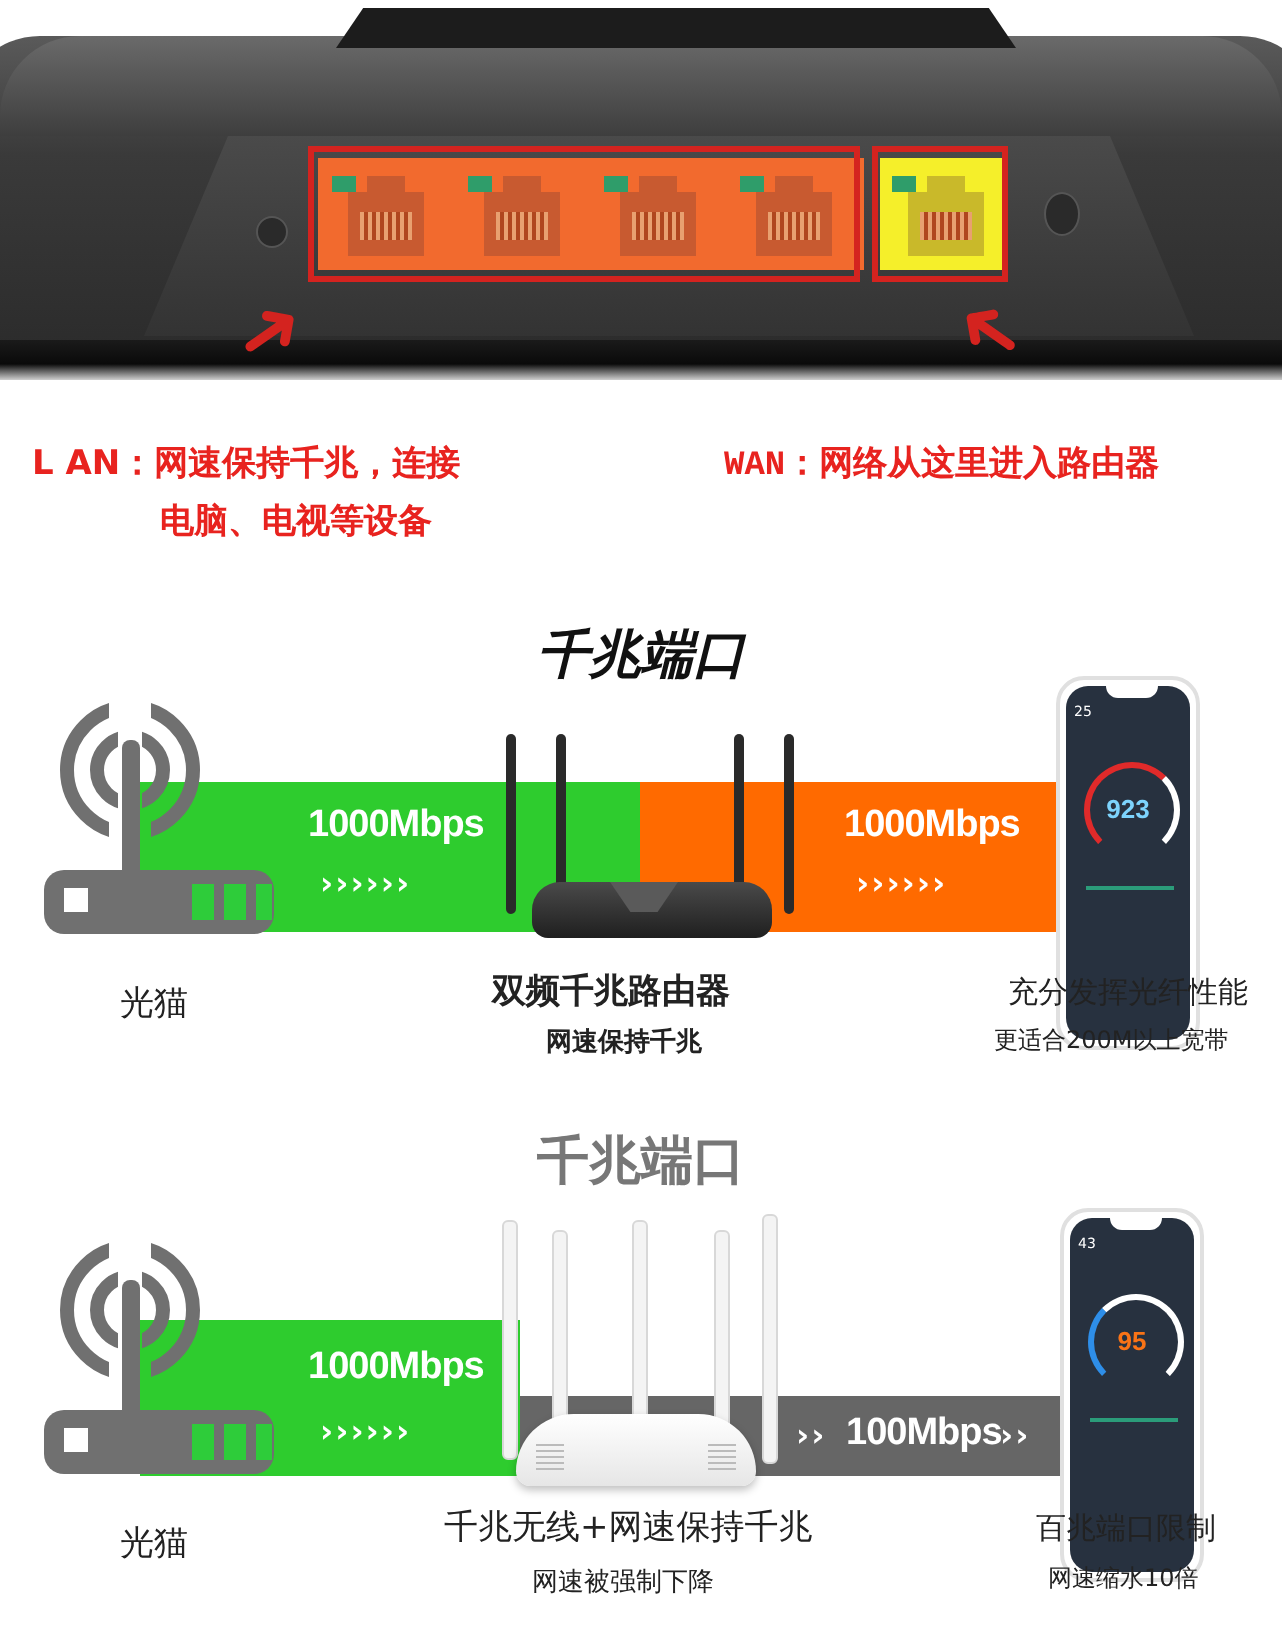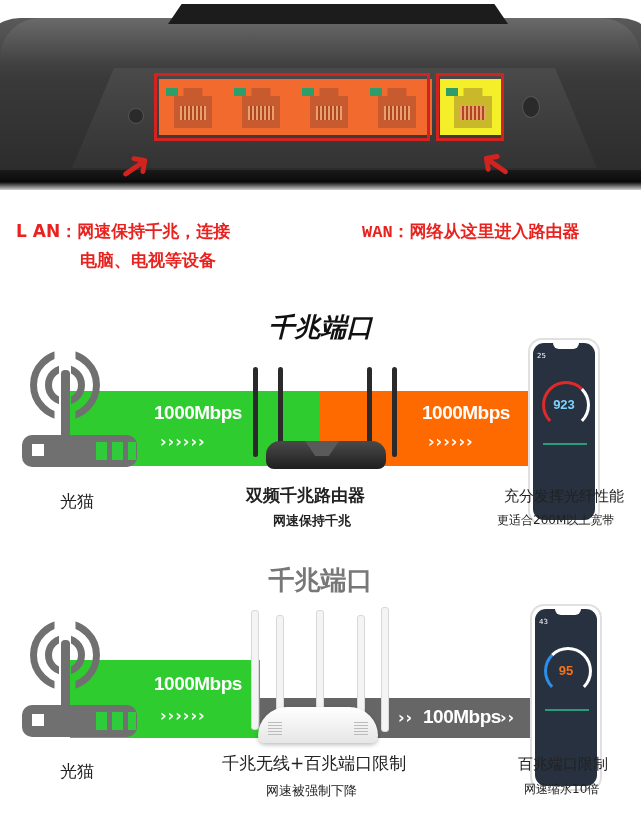--- a/index.html
+++ b/index.html
@@ -183,21 +183,21 @@
 <div>
   <div class="antenna" style="left:251px;top:610px;width:8px;height:120px;background:#f4f4f4;border:1px solid #d8d8d8;"></div>
   <div class="antenna" style="left:276px;top:615px;width:8px;height:110px;background:#f4f4f4;border:1px solid #d8d8d8;"></div>
   <div class="antenna" style="left:316px;top:610px;width:8px;height:110px;background:#f4f4f4;border:1px solid #d8d8d8;"></div>
   <div class="antenna" style="left:357px;top:615px;width:8px;height:110px;background:#f4f4f4;border:1px solid #d8d8d8;"></div>
   <div class="antenna" style="left:381px;top:607px;width:8px;height:125px;background:#f4f4f4;border:1px solid #d8d8d8;"></div>
   <div class="white-router-body" style="left:258px;top:707px;width:120px;height:36px;"></div>
   <div style="position:absolute;left:268px;top:722px;width:14px;height:14px;background:repeating-linear-gradient(#bbb 0 1px,transparent 1px 3px);"></div>
   <div style="position:absolute;left:354px;top:722px;width:14px;height:14px;background:repeating-linear-gradient(#bbb 0 1px,transparent 1px 3px);"></div>
 </div>
-<div class="cap" style="left:222px;top:752px;font-size:17px;">千兆无线+百兆端口限制</div>
+<div class="cap" style="left:222px;top:752px;font-size:17px;">千兆无线+网速保持千兆</div>
 <div class="cap" style="left:266px;top:782px;font-size:13px;">网速被强制下降</div>
 
 <div class="phone" style="left:530px;top:604px;">
   <div class="screen">
     <div class="notch"></div>
     <div class="mini" style="left:4px;top:9px;font-size:7px;color:#fff;">43</div>
     <div class="gauge" style="border-left-color:#2e8ee8;"></div>
     <div class="gauge-value" style="color:#f97316;">95</div>
     <div style="position:absolute;left:10px;top:100px;width:44px;height:2px;background:#2b9c7a;"></div>
   </div>

